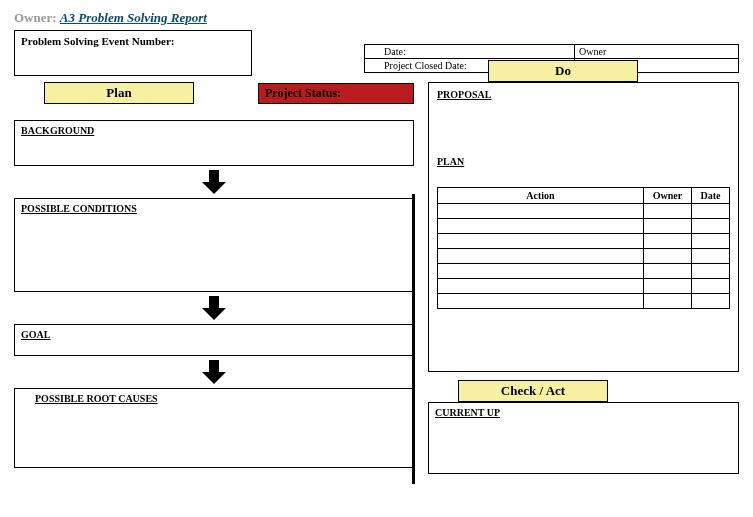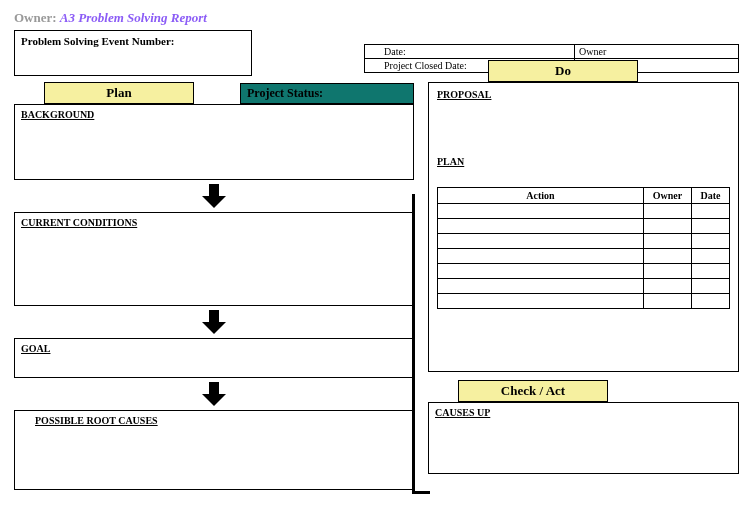--- a/index.html
+++ b/index.html
@@ -6,21 +6,21 @@
   body {
     margin: 0;
     padding: 10px 14px;
     font-family: "Times New Roman", Times, serif;
     font-size: 11px;
     color: #000;
     background: #fff;
     width: 753px;
   }
   .title-line { font-size: 13px; color: #999; font-weight: bold; margin-bottom: 4px; }
-  .title-line .title-text { color: #8b5cf6; font-style: italic; }
+  .title-line .title-text { color: #0c4a6e; font-style: italic; text-decoration: underline; }
   .top-row { display: flex; align-items: flex-start; }
   .event-box {
     border: 1.5px solid #000;
     width: 238px;
     height: 46px;
     padding: 4px 6px;
     font-weight: bold;
   }
   .meta-wrap { margin-left: auto; margin-top: 14px; }
   .meta-table { border-collapse: collapse; }
@@ -40,41 +40,41 @@
     text-align: center;
     font-size: 13px;
     padding: 2px 0;
     width: 150px;
   }
   .status-tab {
     border: 1.5px solid #000;
     font-weight: bold;
     font-size: 12px;
     padding: 2px 6px;
-    width: 174px;
-    background: #0f766e;
+    width: 156px;
+    background: #b91c1c;
   }
 
   .columns { display: flex; margin-top: 6px; align-items: flex-start; }
   .left-col { width: 400px; }
   .right-col { flex: 1; margin-left: 14px; position: relative; }
 
   .tabs-row { display: flex; align-items: flex-end; }
   .tabs-row .spacer { flex: 1; }
 
   .section-box {
     border: 1.5px solid #000;
     padding: 4px 6px;
     background: #fff;
   }
   .section-box .hdr { font-weight: bold; font-size: 10px; text-decoration: underline; }
 
-  .box-bg   { height: 76px; margin-top: 0; }
+  .box-bg   { height: 46px; margin-top: 16px; }
   .box-cc   { height: 94px; }
-  .box-goal { height: 40px; }
+  .box-goal { height: 32px; }
   .box-root { height: 80px; padding-left: 20px; }
 
   .arrow-wrap { text-align: center; line-height: 0; margin: 4px 0; }
   .arrow-v { display:inline-block; }
   .arrow-v .shaft { width: 10px; height: 12px; background:#000; margin:0 auto; }
   .arrow-v .head {
     width: 0; height: 0; margin:0 auto;
     border-left: 12px solid transparent;
     border-right: 12px solid transparent;
     border-top: 12px solid #000;
@@ -157,21 +157,21 @@
 
     <div class="section-box box-bg">
       <div class="hdr">BACKGROUND</div>
     </div>
 
     <div class="arrow-wrap">
       <span class="arrow-v"><div class="shaft"></div><div class="head"></div></span>
     </div>
 
     <div class="section-box box-cc">
-      <div class="hdr">CURRENT CONDITIONS</div>
+      <div class="hdr">POSSIBLE CONDITIONS</div>
     </div>
 
     <div class="arrow-wrap">
       <span class="arrow-v"><div class="shaft"></div><div class="head"></div></span>
     </div>
 
     <div class="section-box box-goal">
       <div class="hdr">GOAL</div>
     </div>
 
@@ -239,17 +239,17 @@
               <td></td>
             </tr>
           </tbody>
       </table>
     </div>
 
     <div class="check-tab-row">
       <div class="yellow-tab">Check / Act</div>
     </div>
     <div class="follow-box">
-      <div class="hdr">CAUSES UP</div>
+      <div class="hdr">CURRENT UP</div>
     </div>
   </div>
 
 </div>
 
 </body></html>

